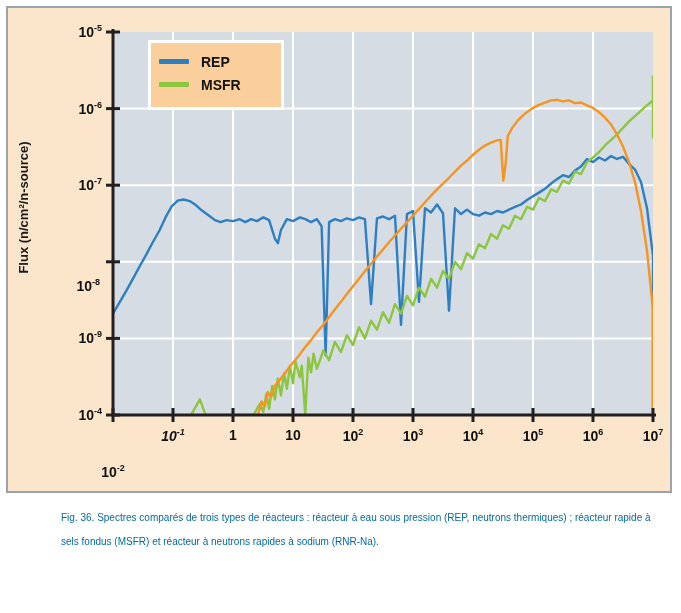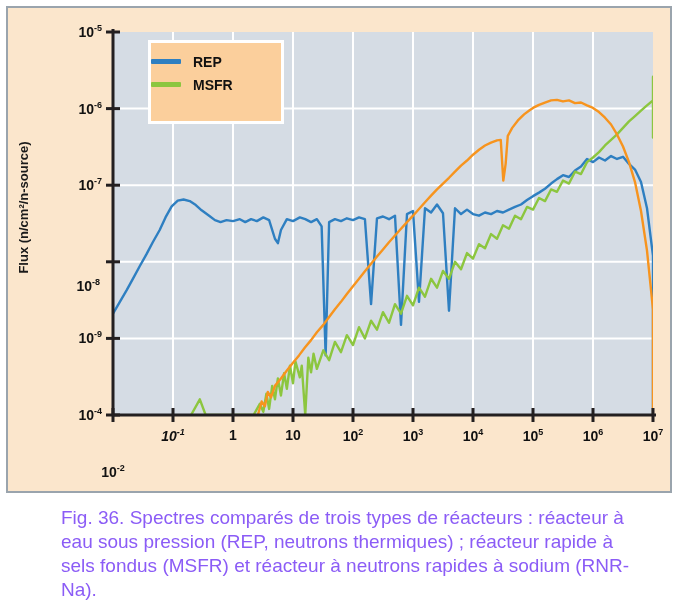--- a/index.html
+++ b/index.html
@@ -54,35 +54,35 @@
     font-size:14px;font-weight:bold;color:#111;
     text-align:center;width:46px;
     font-family:"Liberation Sans",sans-serif;
     white-space:nowrap;
   }
   .xtick sup{font-size:9px;}
 
   
   .legend{
     position:absolute;left:148px;top:40px;
-    width:136px;height:84px;
+    width:136px;height:70px;
     background:#fbcf9c;
     border:3px solid #ffffff;
     box-sizing:border-box;
-    padding:7px 0 0 0;
+    padding:7px 0 0 8px;
   }
   .legend-row{display:flex;align-items:center;height:23px;}
   .legend-swatch{width:30px;height:5px;border-radius:1px;margin-right:12px;flex:none;}
   .legend-text{font-size:14px;font-weight:bold;color:#111;font-family:"Liberation Sans",sans-serif;}
 
   
   .caption{
     position:absolute;left:61px;top:506px;width:590px;
-    font-size:19px;line-height:24px;
-    color:#8b5cf6;
+    font-size:10px;line-height:24px;
+    color:#0369a1;
     font-family:"Liberation Sans",sans-serif;
   }
 </style>
 </head>
 <body>
 
 <div id="root">
 
   <div class="panel"></div>
 

